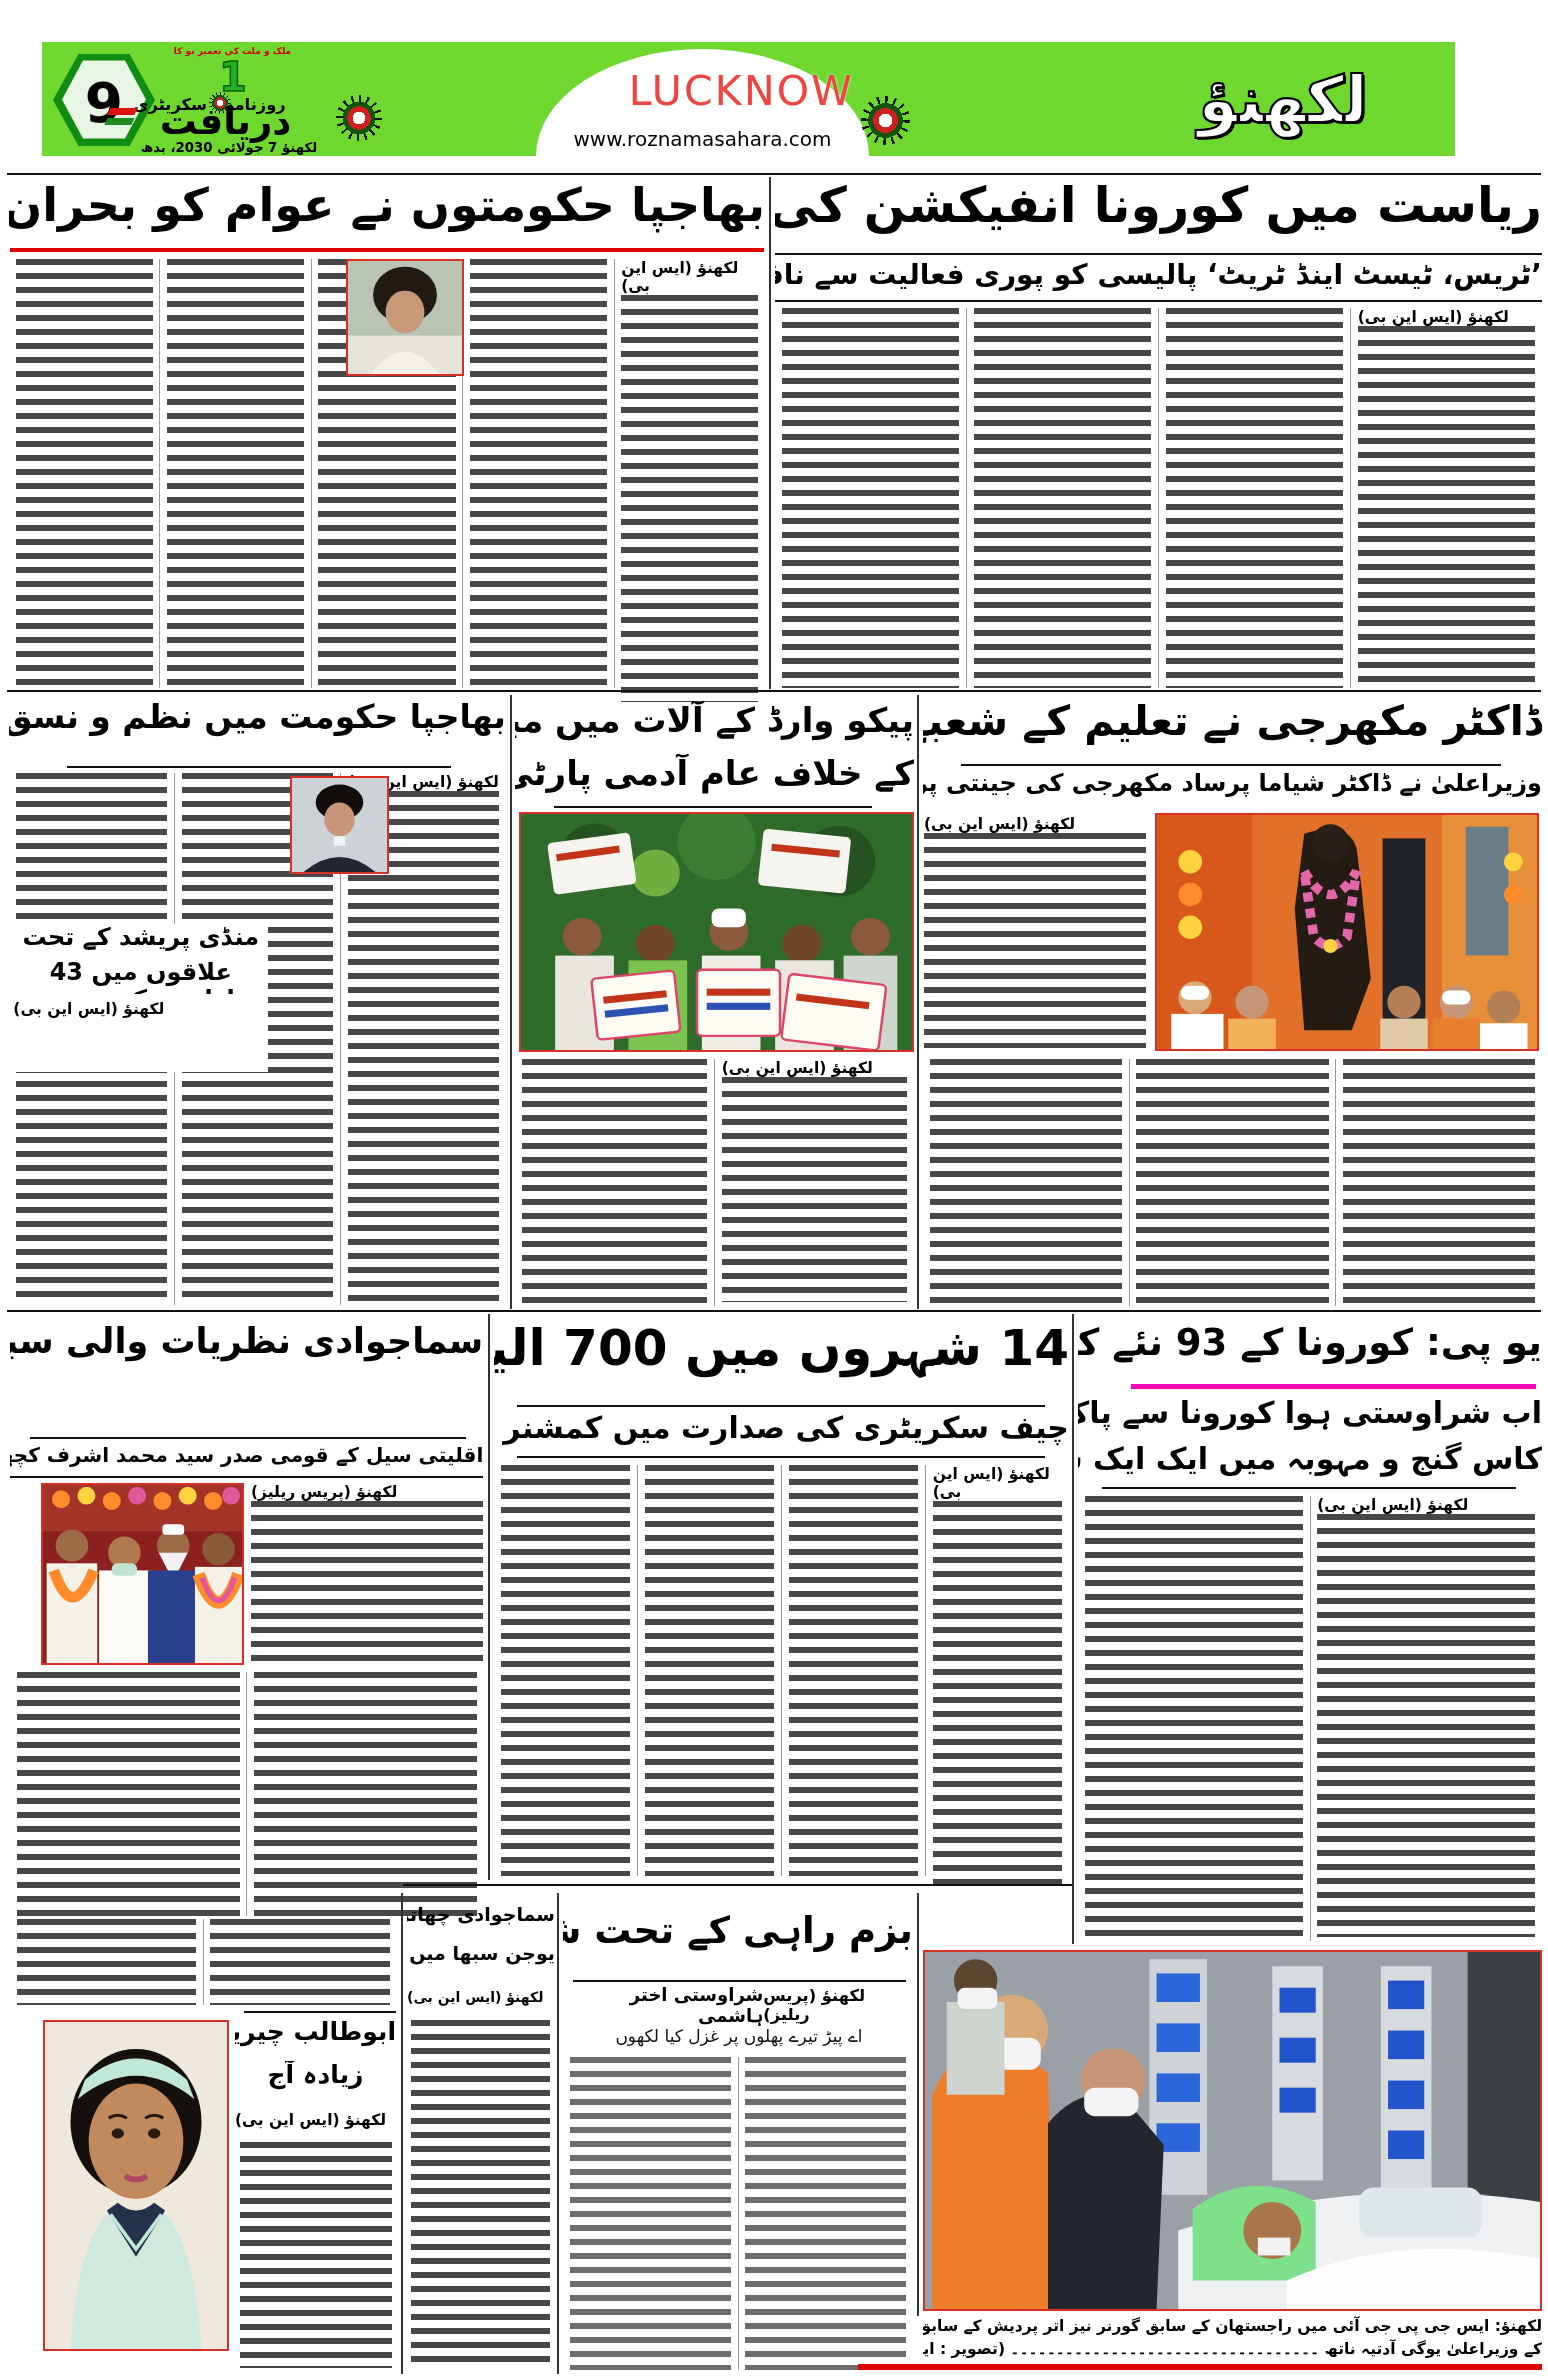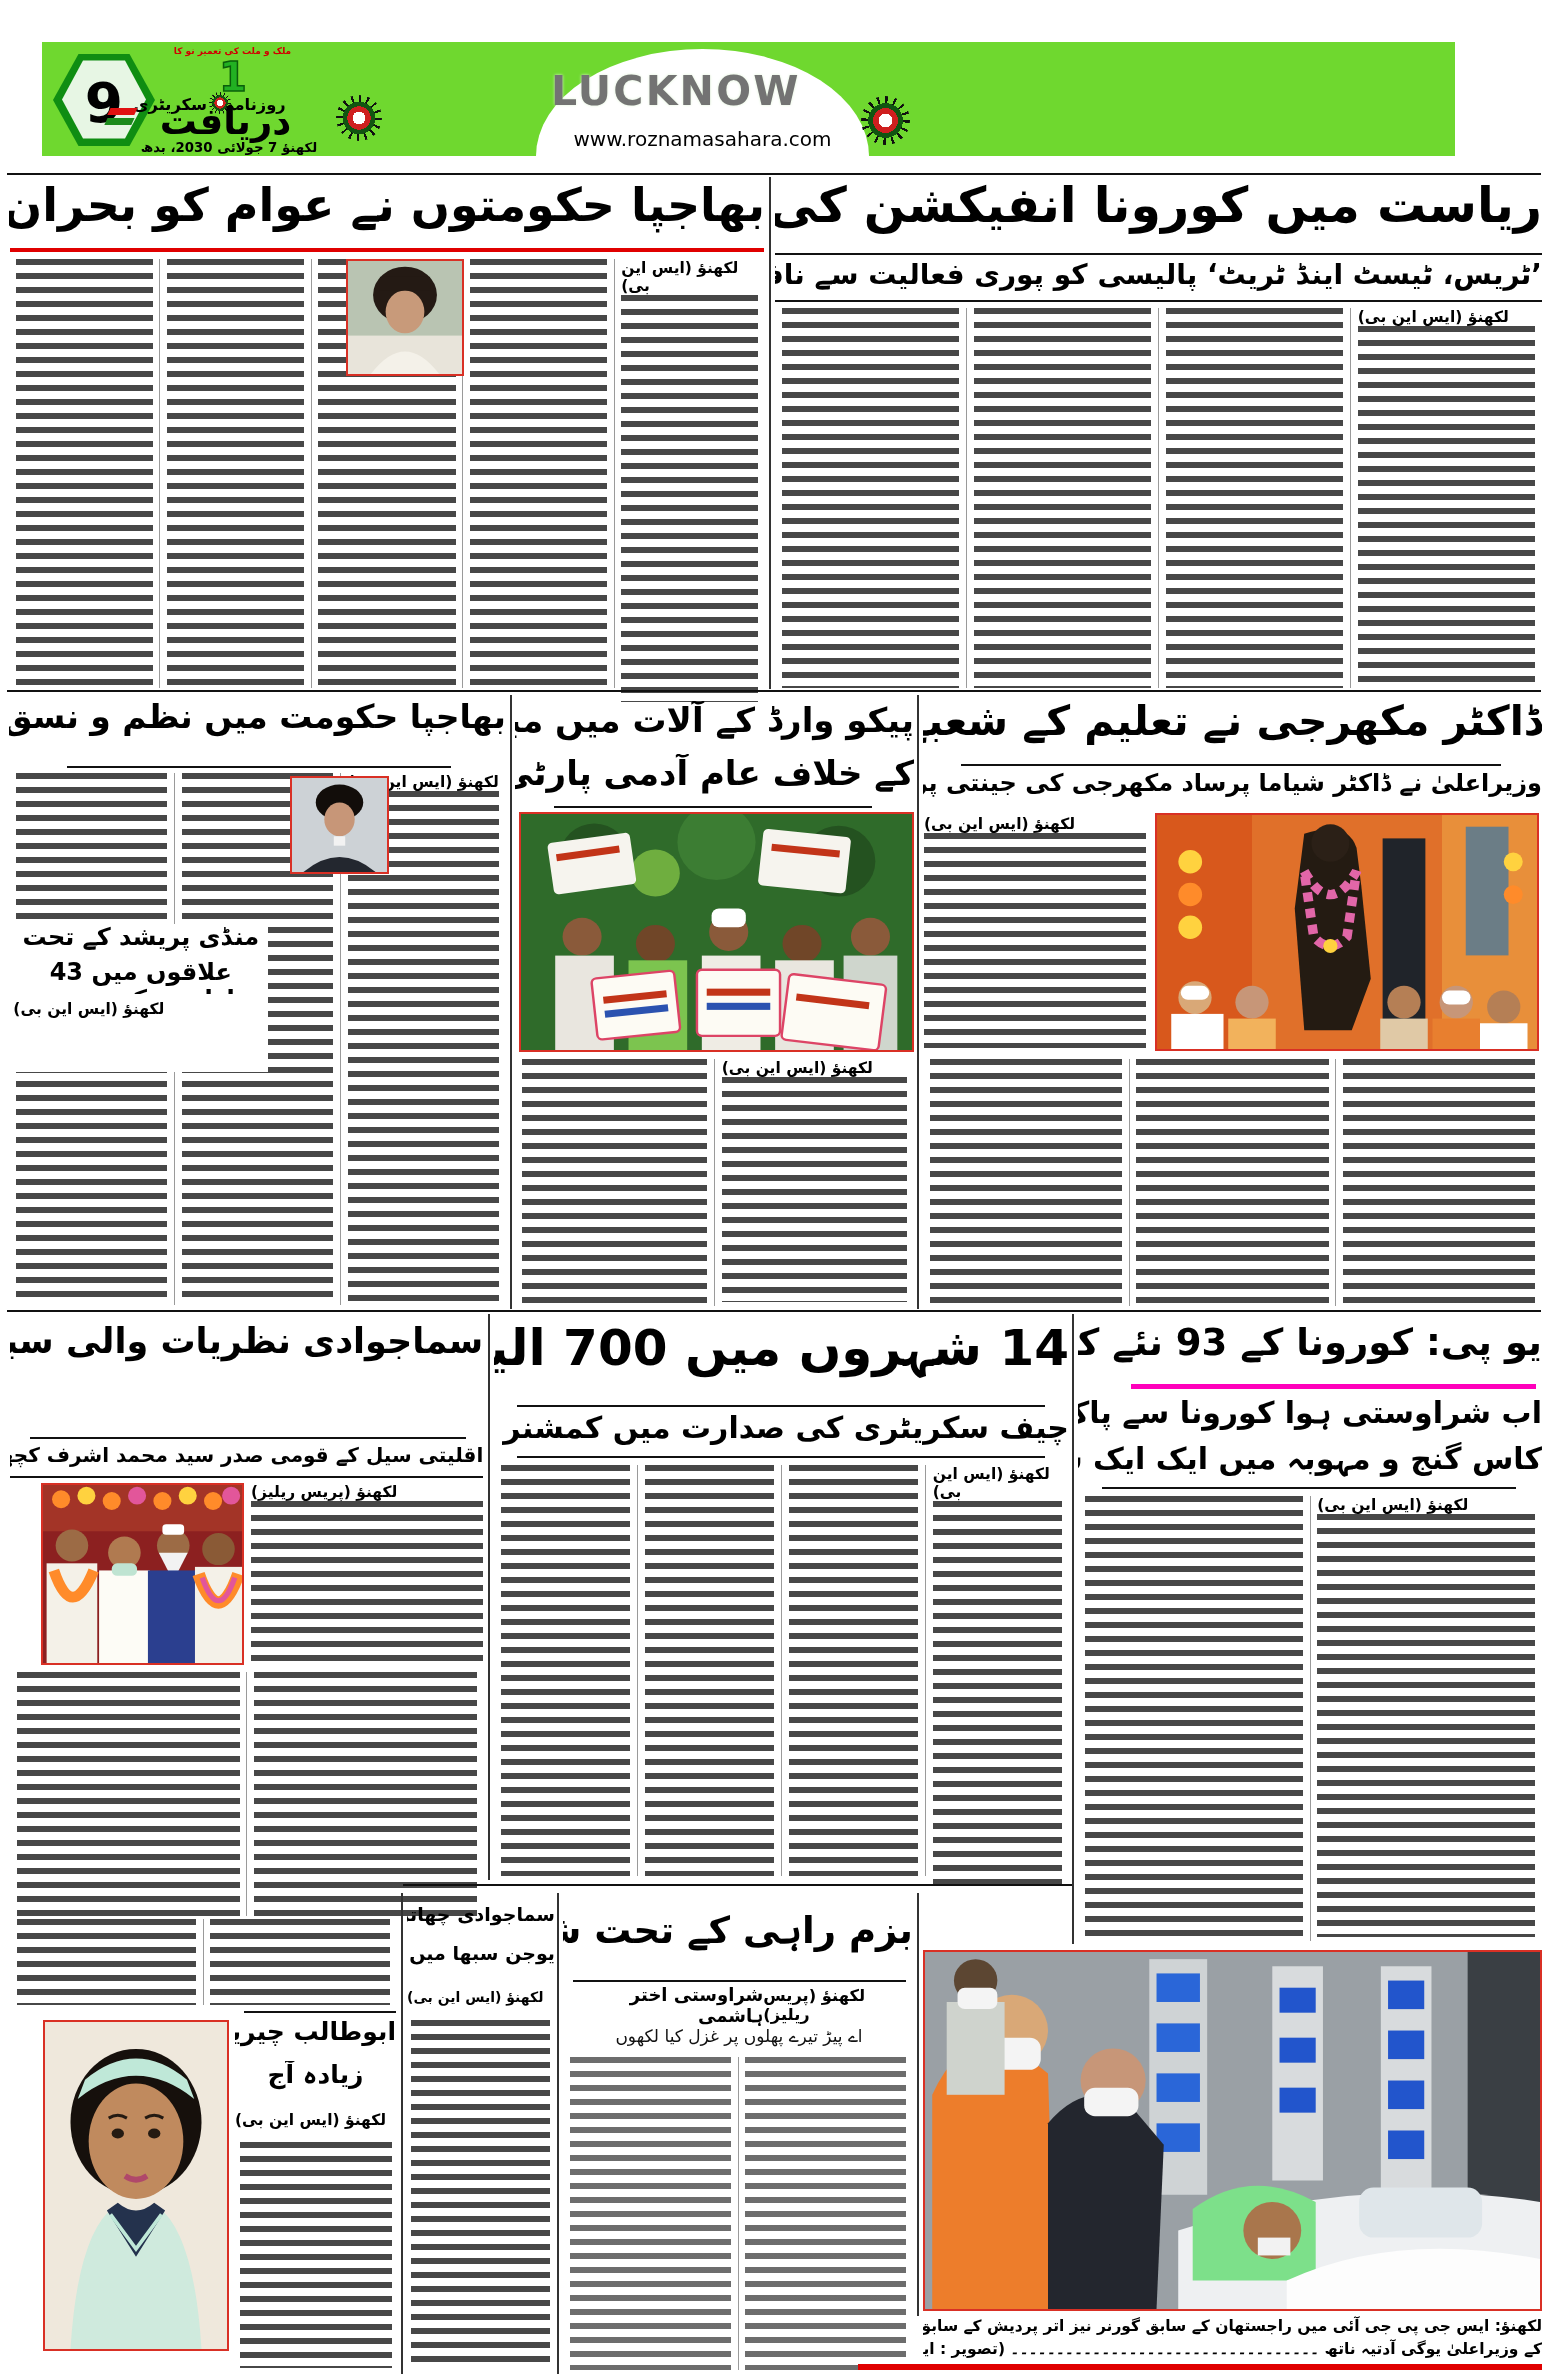--- a/index.html
+++ b/index.html
@@ -47,25 +47,26 @@
   <div class="abs starburst" style="left:209px;top:92px;width:22px;height:22px;"></div>
   <div class="abs rtl" style="left:126px;top:95px;width:81px;height:19px;font-size:16.3px;font-weight:bold;color:#000;text-align:right;overflow:hidden;">سکریٹری</div>
   <div class="abs" style="left:109px;top:108px;width:27px;height:6.7px;background:#e01111;transform:skewX(-25deg);"></div>
   <div class="abs" style="left:106px;top:118px;width:27px;height:6.7px;background:#1c8a1c;transform:skewX(-25deg);"></div>
   <div class="abs rtl" style="left:137px;top:103px;width:177px;height:40px;font-size:37px;font-weight:bold;color:#000;text-align:center;line-height:38px;overflow:hidden;">دریافت</div>
   <div class="abs rtl" style="left:118px;top:140px;width:222px;height:16.3px;font-size:13.3px;font-weight:bold;color:#000;text-align:center;overflow:hidden;">لکھنؤ 7 جولائی 2030، بدھ</div>
 
   <div class="abs starburst" style="left:336px;top:95px;width:46px;height:46px;"></div>
 
   <div class="abs dome" style="left:536px;top:49px;width:333px;height:107px;"></div>
-  <div class="abs" style="left:551px;top:68px;width:303px;height:46px;font-size:41px;font-weight:bold;letter-spacing:2.2px;color:#737373;text-align:left;line-height:46px;text-shadow:0 0 3px #dff3d6;overflow:hidden;">LUCKNOW</div>
+  <div class="abs" style="left:551px;top:68px;width:303px;height:46px;font-size:41px;font-weight:normal;letter-spacing:2.2px;color:#ef4444;text-align:right;line-height:46px;text-shadow:0 0 3px #dff3d6;overflow:hidden;">LUCKNOW</div>
   <div class="abs" style="left:562px;top:117px;width:281px;height:24px;font-size:20px;color:#000;text-align:center;line-height:24px;overflow:hidden;margin-top:10px;">www.roznamasahara.com</div>
 
   <div class="abs starburst" style="left:861px;top:96px;width:49px;height:49px;"></div>
 
+  <div class="abs rtl outline-white" style="left:1124px;top:59px;width:318px;height:86px;font-size:64px;font-weight:bold;text-align:center;line-height:83px;overflow:hidden;">لکھنؤ</div>
 
   <div class="abs rule-h" style="left:7.4px;top:173px;width:1534px;height:2.2px;"></div>
 
   <div class="abs rtl hl" style="left:775px;top:179px;width:767px;height:71px;font-size:49px;white-space:nowrap;">
     <span>ریاست میں کورونا انفیکشن کی ریکوری شرح 98.6 فیصد</span>
   </div>
   <div class="abs rule-h" style="left:775px;top:253px;width:767px;height:2.2px;"></div>
   <div class="abs rtl hl" style="left:775px;top:259px;width:767px;height:38px;font-size:28px;white-space:nowrap;">
     <span>’ٹریس، ٹیسٹ اینڈ ٹریٹ‘ پالیسی کو پوری فعالیت سے نافذ رکھیں:</span>
     

